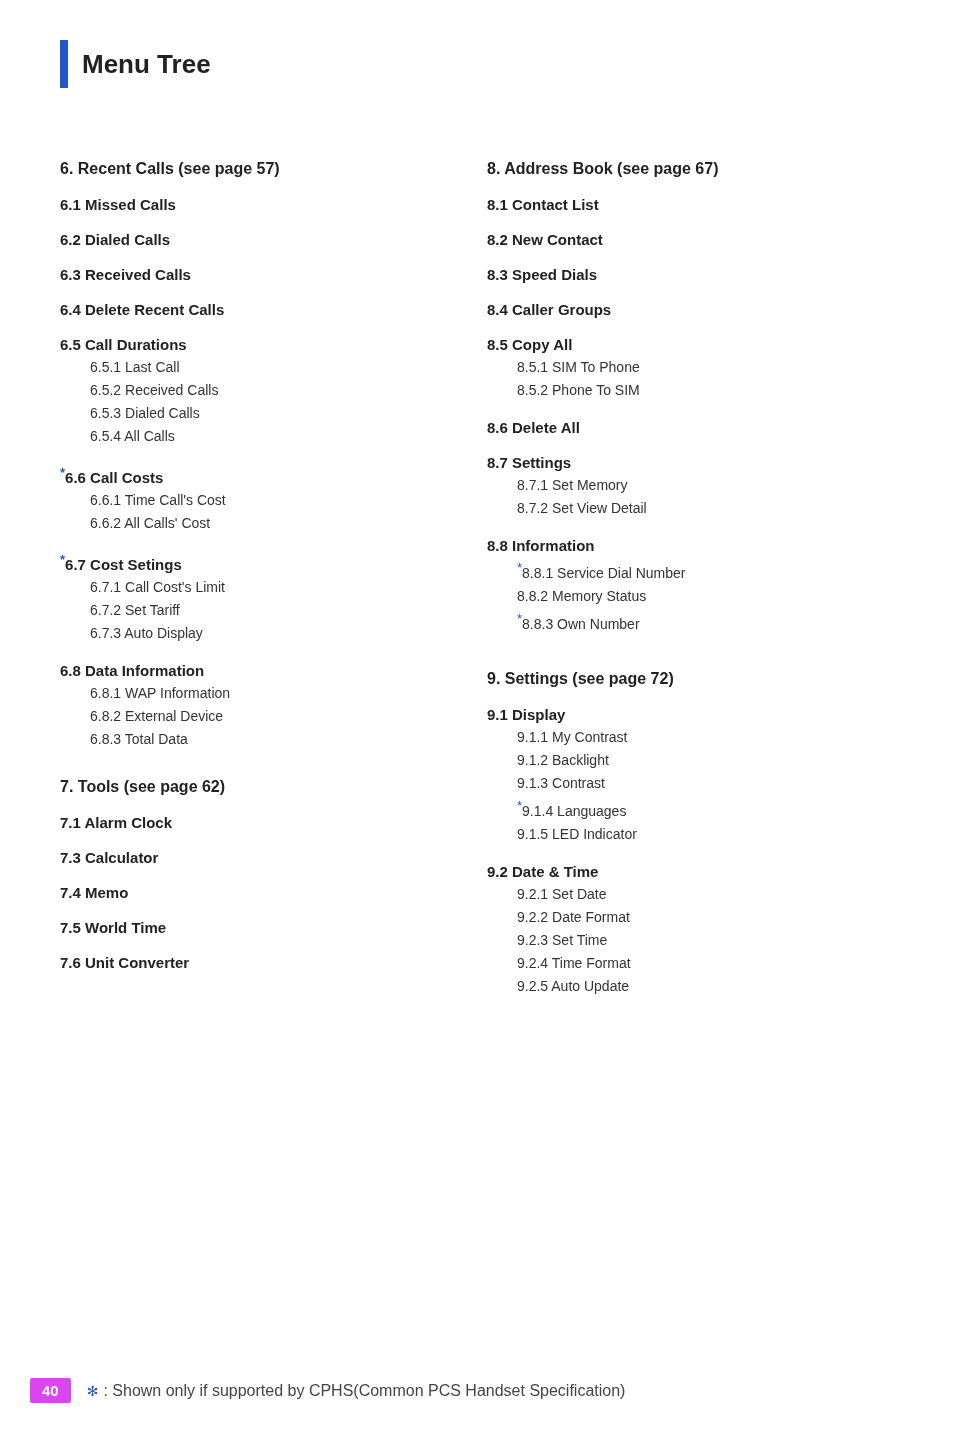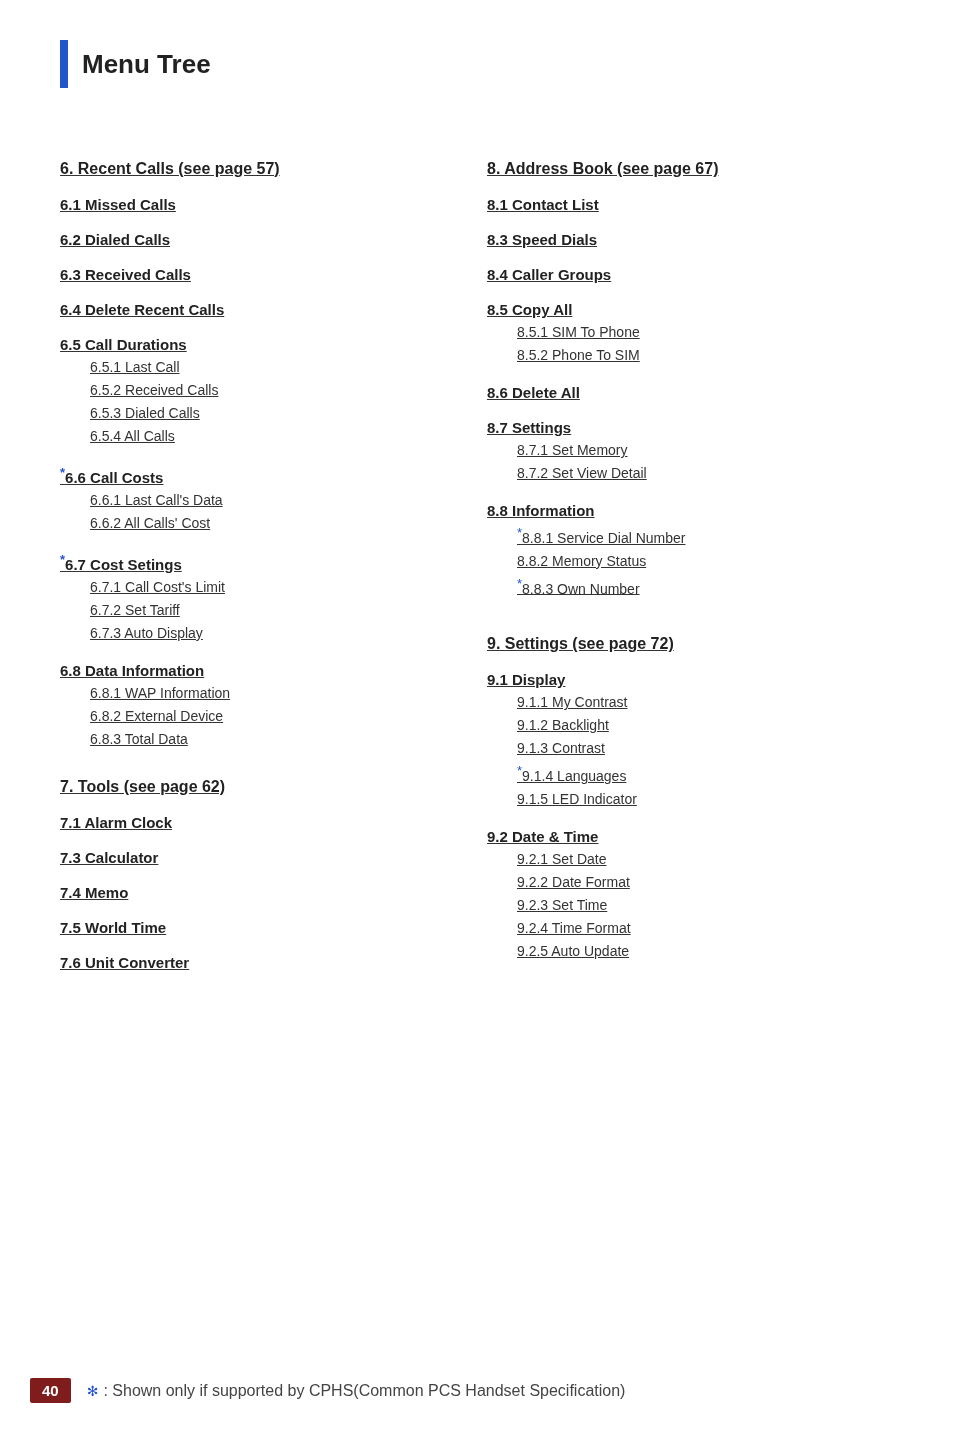--- a/index.html
+++ b/index.html
@@ -32,21 +32,20 @@
     .page-title {
       font-size: 26px;
       font-weight: bold;
       color: #222;
       text-align: right;
     }
     .two-col {
       display: flex;
       gap: 0;
       margin-top: 20px;
-      text-decoration: underline;
     }
     .col-left {
       width: 50%;
       padding-right: 30px;
     }
     .col-right {
       width: 50%;
       padding-left: 10px;
     }
     .section-header {
@@ -79,21 +78,21 @@
     .footer {
       position: absolute;
       bottom: 30px;
       left: 0;
       right: 0;
       display: flex;
       align-items: center;
       padding: 0 30px;
     }
     .footer-badge {
-      background: #7f1d1d;
+      background: #d946ef;
       color: #fff;
       font-size: 15px;
       font-weight: bold;
       padding: 4px 12px;
       margin-right: 16px;
       border-radius: 2px;
     }
     .footer-text {
       font-size: 16px;
       color: #444;
@@ -127,21 +126,21 @@
         <div class="section-header">6.4 Delete Recent Calls</div>
         <div class="section-header">6.5 Call Durations</div>
         <div class="sub-item">6.5.1 Last Call</div>
         <div class="sub-item">6.5.2 Received Calls</div>
         <div class="sub-item">6.5.3 Dialed Calls</div>
         <div class="sub-item">6.5.4 All Calls</div>
 
         <div class="section-header">
           <span class="asterisk">*</span>6.6 Call Costs
         </div>
-        <div class="sub-item">6.6.1 Last Call's Data</div>
+        <div class="sub-item">6.6.1 Time Call's Cost</div>
         <div class="sub-item">6.6.2 All Calls' Cost</div>
 
         <div class="section-header">
           <span class="asterisk">*</span>6.7 Cost Setings
         </div>
         <div class="sub-item">6.7.1 Call Cost's Limit</div>
         <div class="sub-item">6.7.2 Set Tariff</div>
         <div class="sub-item">6.7.3 Auto Display</div>
 
         <div class="section-header">6.8 Data Information</div>
@@ -159,20 +158,21 @@
         <div class="section-header">7.6 Unit Converter</div>
       </div>
 
     </div>
 
     <div class="col-right">
 
       <div>
         <div class="section-header-main">8.  Address Book (see page 67)</div>
         <div class="section-header">8.1 Contact List</div>
+        <div class="section-header">8.2 New Contact</div>
         <div class="section-header">8.3 Speed Dials</div>
         <div class="section-header">8.4 Caller Groups</div>
         <div class="section-header">8.5 Copy All</div>
         <div class="sub-item">8.5.1 SIM To Phone</div>
         <div class="sub-item">8.5.2 Phone To SIM</div>
         <div class="section-header">8.6 Delete All</div>
         <div class="section-header">8.7 Settings</div>
         <div class="sub-item">8.7.1 Set Memory</div>
         <div class="sub-item">8.7.2 Set View Detail</div>
         <div class="section-header">8.8 Information</div>

